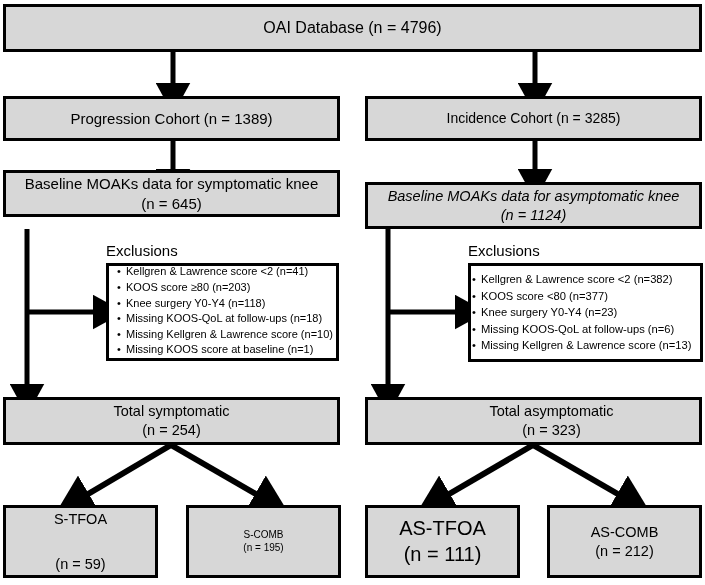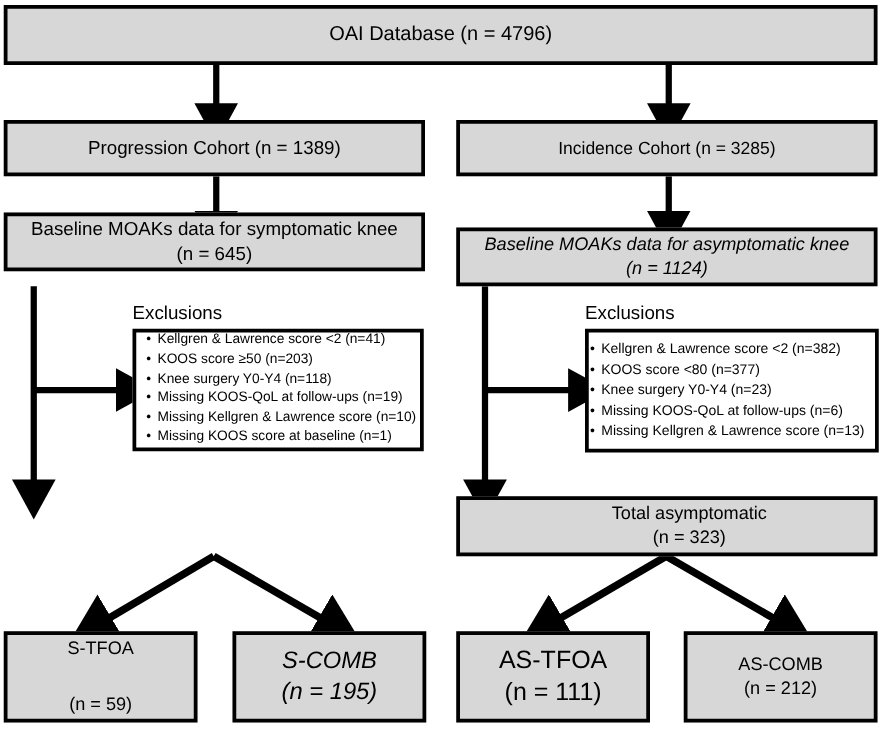--- a/index.html
+++ b/index.html
@@ -79,21 +79,21 @@
   }
   #exc-a ul{padding-left:10px;}
   #exc-a li{font-size:11.2px;line-height:1.48;}
 
   
   #n-tot-s{left:3px;top:397px;width:337px;height:48px;font-size:14.5px;}
   #n-tot-a{left:365px;top:397px;width:337px;height:48px;font-size:14.5px;padding-left:36px;}
 
   
   #n-stfoa{left:3px;top:505px;width:155px;height:73px;font-size:14.5px;gap:26px;}
-  #n-scomb{left:186px;top:505px;width:155px;height:73px;font-size:19px;font-style:italic;}
+  #n-scomb{left:186px;top:505px;width:155px;height:73px;font-size:10px;}
   #n-astfoa{left:365px;top:505px;width:155px;height:73px;font-size:20px;}
   #n-ascomb{left:547px;top:505px;width:155px;height:73px;font-size:14.5px;}
 </style>
 </head>
 <body>
 
 <div id="flow">
 
   <svg id="wires" viewBox="0 0 705 585">
     <defs>
@@ -165,39 +165,43 @@
 
   <div class="node" id="n-moak-a">
     <span>Baseline MOAKs data for asymptomatic knee</span>
     <span class="l2">(n = 1124)</span>
   </div>
 
   <div class="exc-title" id="exc-title-s">Exclusions</div>
   <div class="exc-box" id="exc-s">
     <ul>
       <li>Kellgren &amp; Lawrence score &lt;2 (n=41)</li>
-      <li>KOOS score ≥50 (n=203)</li>
+      <li>KOOS score ≥80 (n=203)</li>
       <li>Knee surgery Y0-Y4 (n=118)</li>
-      <li>Missing KOOS-QoL at follow-ups (n=19)</li>
+      <li>Missing KOOS-QoL at follow-ups (n=18)</li>
       <li>Missing Kellgren &amp; Lawrence score (n=10)</li>
       <li>Missing KOOS score at baseline (n=1)</li>
     </ul>
   </div>
 
   <div class="exc-title" id="exc-title-a">Exclusions</div>
   <div class="exc-box" id="exc-a">
     <ul>
       <li>Kellgren &amp; Lawrence score &lt;2 (n=382)</li>
       <li>KOOS score &lt;80 (n=377)</li>
       <li>Knee surgery Y0-Y4 (n=23)</li>
       <li>Missing KOOS-QoL at follow-ups (n=6)</li>
       <li>Missing Kellgren &amp; Lawrence score (n=13)</li>
     </ul>
   </div>
 
+  <div class="node" id="n-tot-s">
+    <span>Total symptomatic</span>
+    <span class="l2">(n = 254)</span>
+  </div>
 
   <div class="node" id="n-tot-a">
     <span>Total asymptomatic</span>
     <span class="l2">(n = 323)</span>
   </div>
 
   <div class="node" id="n-stfoa">
     <span>S-TFOA</span>
     <span class="l2">(n = 59)</span>
   </div>

